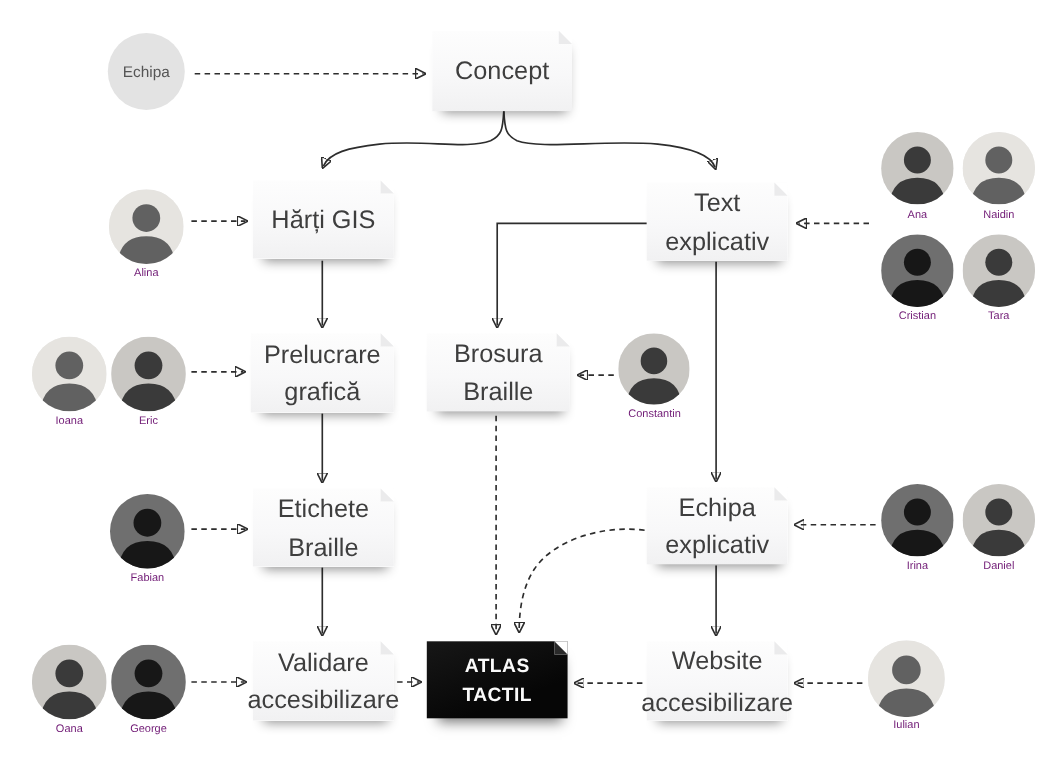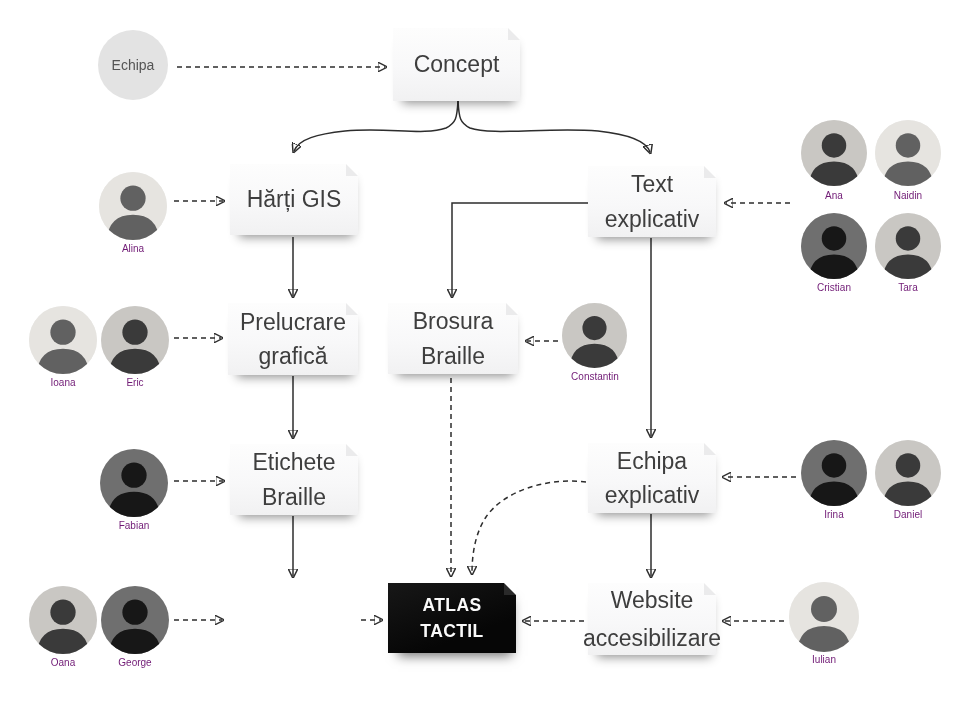--- a/index.html
+++ b/index.html
@@ -149,20 +149,24 @@
     <span>Braille</span>
   </div>
   <div class="note" id="n-etichete">
     <span>Etichete</span>
     <span>Braille</span>
   </div>
   <div class="note" id="n-audio">
     <span>Echipa</span>
     <span>explicativ</span>
   </div>
+  <div class="note" id="n-validare">
+    <span>Validare</span>
+    <span>accesibilizare</span>
+  </div>
   <div class="note black" id="n-atlas">
     <span>ATLAS</span>
     <span>TACTIL</span>
   </div>
   <div class="note" id="n-website">
     <span>Website</span>
     <span>accesibilizare</span>
   </div>
 
   <div class="avatar tone-a" id="p-alina">

